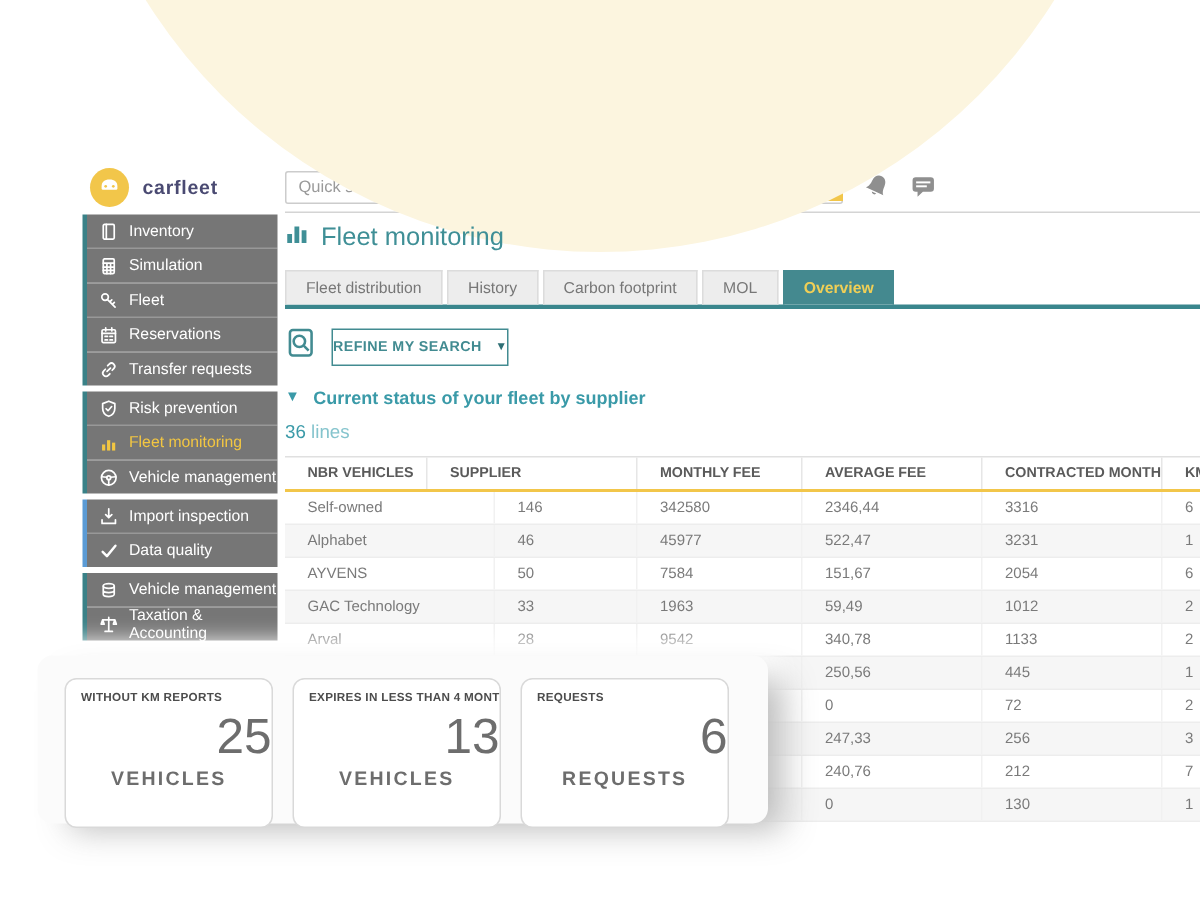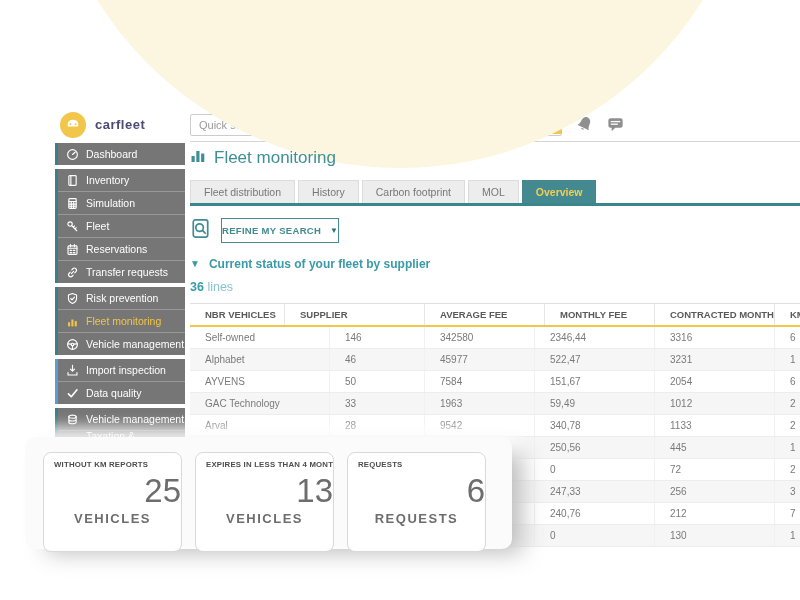--- a/index.html
+++ b/index.html
@@ -43,21 +43,21 @@
   .tab-underline{height:3px;background:#3a868d;width:610px;}
   .toolbar{margin-top:12px;display:flex;align-items:center;gap:10px;}
   .refine-btn{border:1px solid #428b91;color:#428b91;background:#fff;font-size:9.5px;font-weight:bold;
     padding:6px 0;display:flex;align-items:center;gap:9px;letter-spacing:.3px;cursor:pointer;
     font-family:"Liberation Sans",sans-serif;}
   .caret{font-size:8px;line-height:1;color:#2f6f75;}
   .section-row{margin-top:14px;display:flex;align-items:center;gap:9px;color:#3a9aa8;
     font-weight:bold;font-size:12px;cursor:pointer;}
   .section-caret{font-size:10px;line-height:1;}
   .lines-row{margin-top:9px;font-size:12.5px;}
-  .lines-count{color:#3a9aa8;font-weight:bold;text-align:right;}
+  .lines-count{color:#3a9aa8;font-weight:normal;text-align:right;}
   .lines-label{color:#85c4cd;}
   
   .table-wrap{margin-top:9px;width:610px;overflow:hidden;}
   .tbl{width:645px;}
   .thead{display:flex;height:21px;border-top:1px solid #e0e0e0;border-bottom:2px solid #f2c64a;align-items:center;}
   .th{font-size:9.5px;font-weight:bold;color:#5a5a5a;padding-left:15px;box-sizing:border-box;
     border-right:1px solid #e6e6e6;white-space:nowrap;overflow:hidden;height:100%;display:flex;align-items:center;}
   .th:last-child{border-right:none;}
   .tr{display:flex;height:21px;align-items:center;border-bottom:1px solid #ededed;}
   .tr:nth-child(even){background:#f6f6f6;}
@@ -114,31 +114,20 @@
     </svg>
   </span>
 </div>
 <div class="header-line"></div>
 
 <nav class="sidebar" id="sidebar">
     <div class="sb-group" style="--accent: #3a8187;">
       <div class="sb-item">
     <span class="sb-icon">
           <svg viewBox="0 0 16 16" fill="none" stroke="currentColor" stroke-width="1.4" stroke-linecap="round" stroke-linejoin="round">
-            <circle cx="8" cy="8" r="6"></circle>
-            <path d="M8 8 L11.2 5.2"></path>
-          </svg>
-        </span>
-    <span class="sb-label">Dashboard</span>
-  </div>
-    </div>
-    <div class="sb-group" style="--accent: #3a8187;">
-      <div class="sb-item">
-    <span class="sb-icon">
-          <svg viewBox="0 0 16 16" fill="none" stroke="currentColor" stroke-width="1.4" stroke-linecap="round" stroke-linejoin="round">
             <rect x="3.5" y="2" width="9" height="12" rx="1"></rect>
             <path d="M6 2 V14"></path>
           </svg>
         </span>
     <span class="sb-label">Inventory</span>
   </div>
       <div class="sb-item">
     <span class="sb-icon">
           <svg viewBox="0 0 16 16" fill="none" stroke="currentColor" stroke-width="1.4" stroke-linecap="round" stroke-linejoin="round">
             <rect x="3.5" y="2" width="9" height="12" rx="1"></rect>
@@ -287,22 +276,22 @@
   <div class="lines-row">
     <span class="lines-count">36</span>
     <span class="lines-label">lines</span>
   </div>
 
   <div class="table-wrap">
     <div class="tbl">
       <div class="thead" id="thead">
           <div class="th col-1">NBR VEHICLES</div>
           <div class="th col-0">SUPPLIER</div>
+          <div class="th col-2">MONTHLY FEE</div>
           <div class="th col-3">AVERAGE FEE</div>
-          <div class="th col-2">MONTHLY FEE</div>
           <div class="th col-4">CONTRACTED MONTHS</div>
           <div class="th col-5">KM</div>
         </div>
       <div id="tbody">
           <div class="tr">
             <div class="td col-0">Self-owned</div>
             <div class="td col-1">146</div>
             <div class="td col-2">342580</div>
             <div class="td col-3">2346,44</div>
             <div class="td col-4">3316</div>

